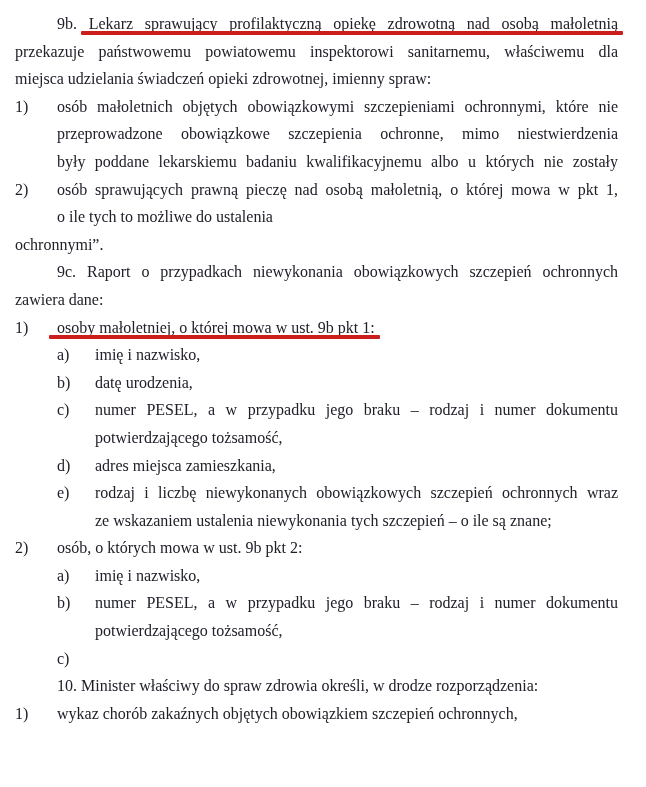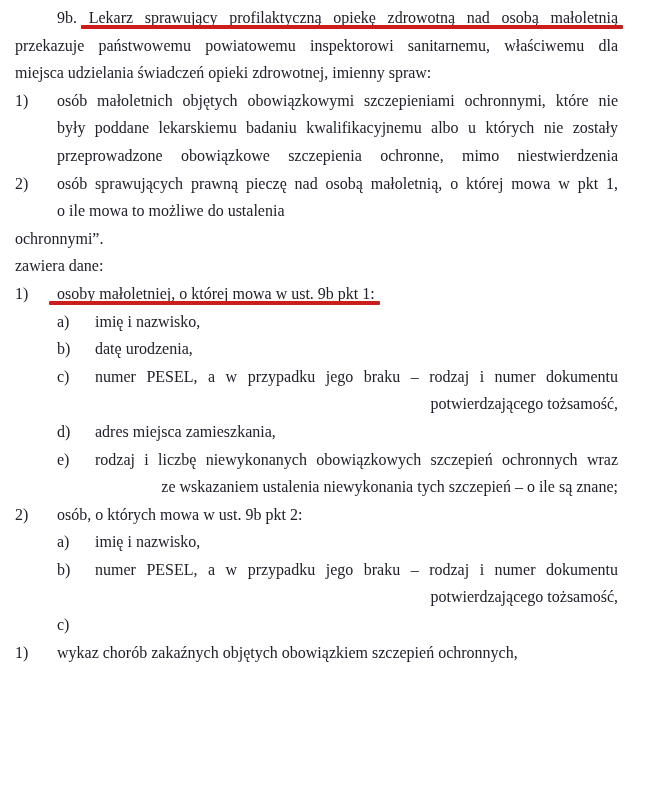--- a/index.html
+++ b/index.html
@@ -9,21 +9,21 @@
   }
   body {
     width: 646px;
     height: 787px;
     overflow: hidden;
     font-family: "Liberation Serif", "DejaVu Serif", serif;
     font-size: 16px;
     color: #20202a;
   }
   .doc {
-    padding: 4px 28px 0 15px; 
+    padding: 10px 28px 0 15px; 
   }
   .line {
     display: flex;
     height: 27.6px;
     line-height: 27.6px;
     align-items: baseline;
   }
   .lbl {
     flex: 0 0 42px;
   }
@@ -31,21 +31,21 @@
     flex: 0 0 38px;
   }
   .txt {
     flex: 1 1 auto;
     min-width: 0;
   }
   
   .line.indent   { padding-left: 42px; }  
   .line.num-cont { padding-left: 42px; }  
   .line.let      { padding-left: 42px; }  
-  .line.let-cont { padding-left: 80px; text-align: right; }  
+  .line.let-cont { padding-left: 80px; }  
   
   .line.j .txt {
     text-align: justify;
     text-align-last: justify;
   }
   
   .redline {
     position: relative;
   }
   .redline::after {
@@ -71,34 +71,37 @@
         <span class="txt"><span>przekazuje państwowemu powiatowemu inspektorowi sanitarnemu, właściwemu dla</span></span>
       </div>
       <div class="line flush">
         <span class="txt"><span>miejsca udzielania świadczeń opieki zdrowotnej, imienny spraw:</span></span>
       </div>
       <div class="line num j">
         <span class="lbl">1)</span>
         <span class="txt"><span>osób małoletnich objętych obowiązkowymi szczepieniami ochronnymi, które nie</span></span>
       </div>
       <div class="line num-cont j">
-        <span class="txt"><span>były poddane lekarskiemu badaniu kwalifikacyjnemu albo u których nie zostały</span></span>
+        <span class="txt"><span>przeprowadzone obowiązkowe szczepienia ochronne, mimo niestwierdzenia</span></span>
       </div>
       <div class="line num-cont j">
-        <span class="txt"><span>przeprowadzone obowiązkowe szczepienia ochronne, mimo niestwierdzenia</span></span>
+        <span class="txt"><span>były poddane lekarskiemu badaniu kwalifikacyjnemu albo u których nie zostały</span></span>
       </div>
       <div class="line num j">
         <span class="lbl">2)</span>
         <span class="txt"><span>osób sprawujących prawną pieczę nad osobą małoletnią, o której mowa w pkt 1,</span></span>
       </div>
       <div class="line num-cont">
-        <span class="txt"><span>o ile mowa to możliwe do ustalenia</span></span>
+        <span class="txt"><span>o ile tych to możliwe do ustalenia</span></span>
       </div>
       <div class="line flush">
         <span class="txt"><span>ochronnymi”.</span></span>
+      </div>
+      <div class="line indent j">
+        <span class="txt"><span>9c. Raport o przypadkach niewykonania obowiązkowych szczepień ochronnych</span></span>
       </div>
       <div class="line flush">
         <span class="txt"><span>zawiera dane:</span></span>
       </div>
       <div class="line num">
         <span class="lbl">1)</span>
         <span class="txt"><span class="redline">osoby małoletniej, o której mowa w ust. 9b pkt 1:</span></span>
       </div>
       <div class="line let">
         <span class="lbl">a)</span>
@@ -137,18 +140,21 @@
       <div class="line let j">
         <span class="lbl">b)</span>
         <span class="txt"><span>numer PESEL, a w przypadku jego braku – rodzaj i numer dokumentu</span></span>
       </div>
       <div class="line let-cont">
         <span class="txt"><span>potwierdzającego tożsamość,</span></span>
       </div>
       <div class="line let">
         <span class="lbl">c)</span>
       </div>
+      <div class="line indent">
+        <span class="txt"><span>10. Minister właściwy do spraw zdrowia określi, w drodze rozporządzenia:</span></span>
+      </div>
       <div class="line num">
         <span class="lbl">1)</span>
         <span class="txt"><span>wykaz chorób zakaźnych objętych obowiązkiem szczepień ochronnych,</span></span>
       </div>
     </section>
 </main>
 
 </body></html>

